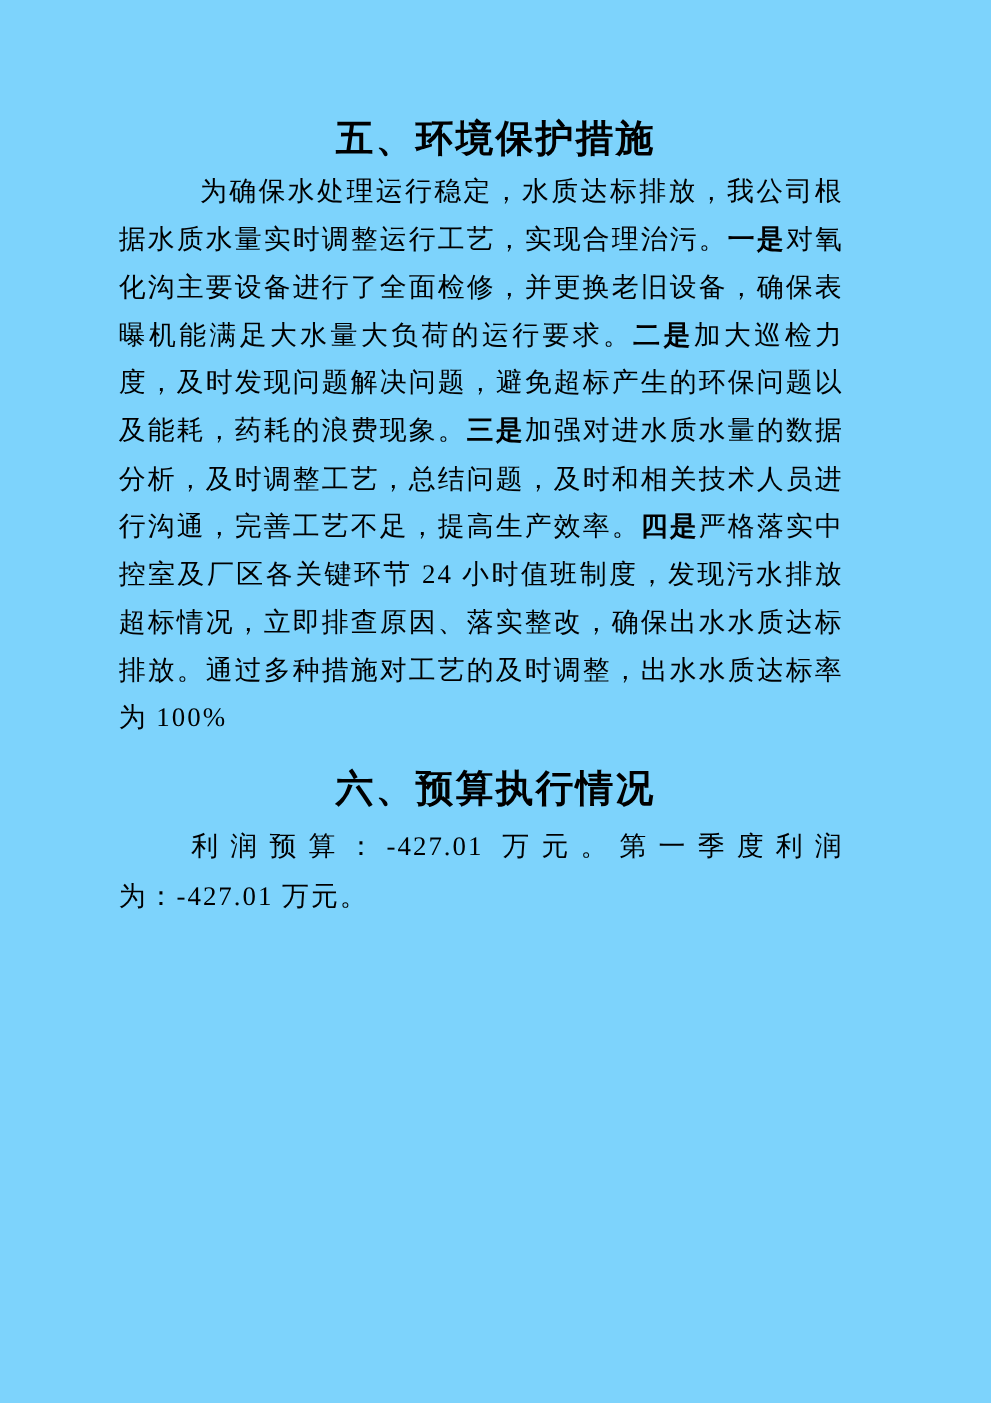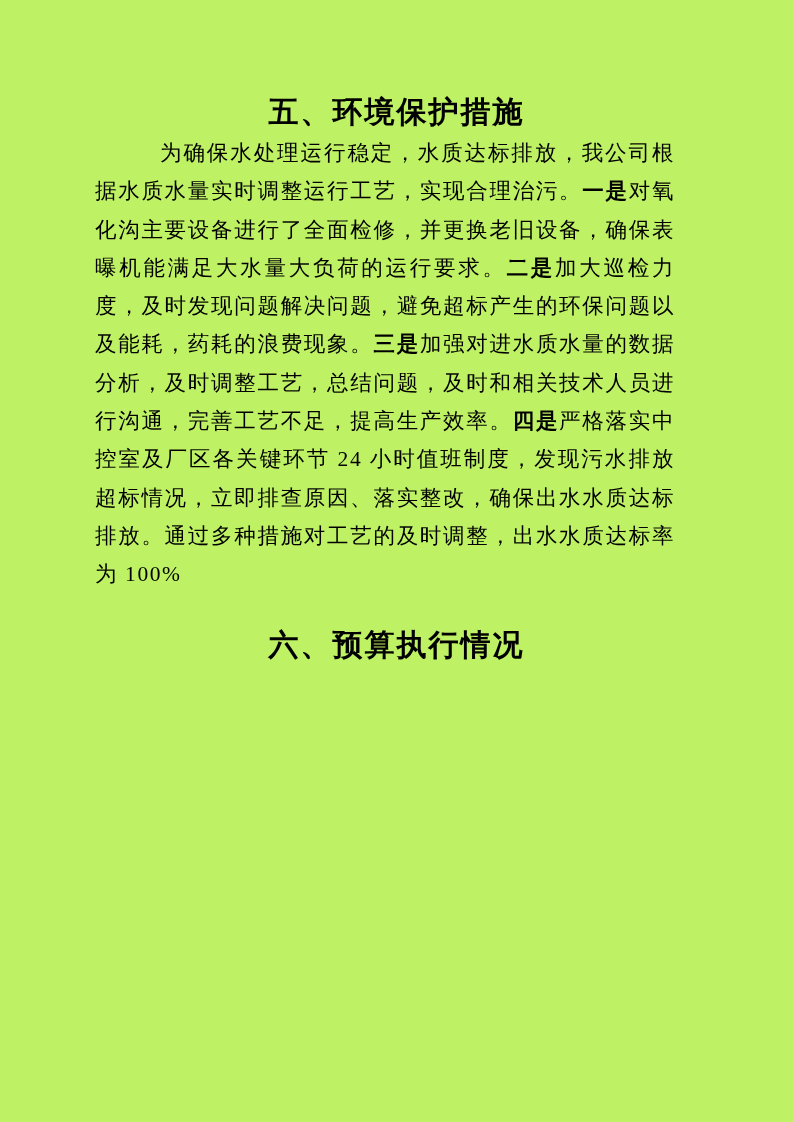--- a/index.html
+++ b/index.html
@@ -5,36 +5,36 @@
   html, body {
     margin: 0;
     padding: 0;
     background: #ffffff;
   }
   .page {
     position: relative;
     width: 793px;
     height: 1122px;
     box-sizing: border-box;
-    background: #bef264;
+    background: #7dd3fc;
     color: #000000;
     padding: 0 118px 0 95px;
     overflow: hidden;
     font-family: "Liberation Serif", "DejaVu Serif", serif;
   }
   .doc-title {
     margin: 0 -118px 0 -95px;
     font-size: 30px;
     line-height: 40px;
     font-weight: bold;
     text-align: center;
     letter-spacing: 2px;
   }
   .t1 { padding-top: 92px; }
-  .t2 { margin-top: 31px; }
+  .t2 { margin-top: 18px; }
   .para {
     margin: 0;
     font-size: 21.5px;
     color: #000000;
     text-align: justify;
     text-justify: inter-character;
     letter-spacing: 1.6px;
   }
   .p5 {
     margin-top: 2px;
@@ -53,13 +53,14 @@
 <body>
 
 <div class="page">
   <h1 class="doc-title t1">五、环境保护措施</h1>
 
   <p class="para p5"><span>为确保水处理运行稳定，水质达标排放，我公司根据水质水量实时调整运行工艺，实现合理治污。</span><span class="seg-bold">一是</span><span>对氧化沟主要设备进行了全面检修，并更换老旧设备，确保表曝机能满足大水量大负荷的运行要求。</span><span class="seg-bold">二是</span><span>加大巡检力度，及时发现问题解决问题，避免超标产生的环保问题以及能耗，药耗的浪费现象。</span><span class="seg-bold">三是</span><span>加强对进水质水量的数据分析，及时调整工艺，总结问题，及时和相关技术人员进行沟通，完善工艺不足，提高生产效率。</span><span class="seg-bold">四是</span><span>严格落实中控室及厂区各关键环节 24 小时值班制度，发现污水排放超标情况，立即排查原因、落实整改，确保出水水质达标排放。通过多种措施对工艺的及时调整，出水水质达标率为 100%</span></p>
 
   <h1 class="doc-title t2">六、预算执行情况</h1>
 
 
+  <p class="para p6 p6b">利润预算：-427.01 万元。第一季度利润为：-427.01 万元。</p>
 </div>
 
 </body></html>

